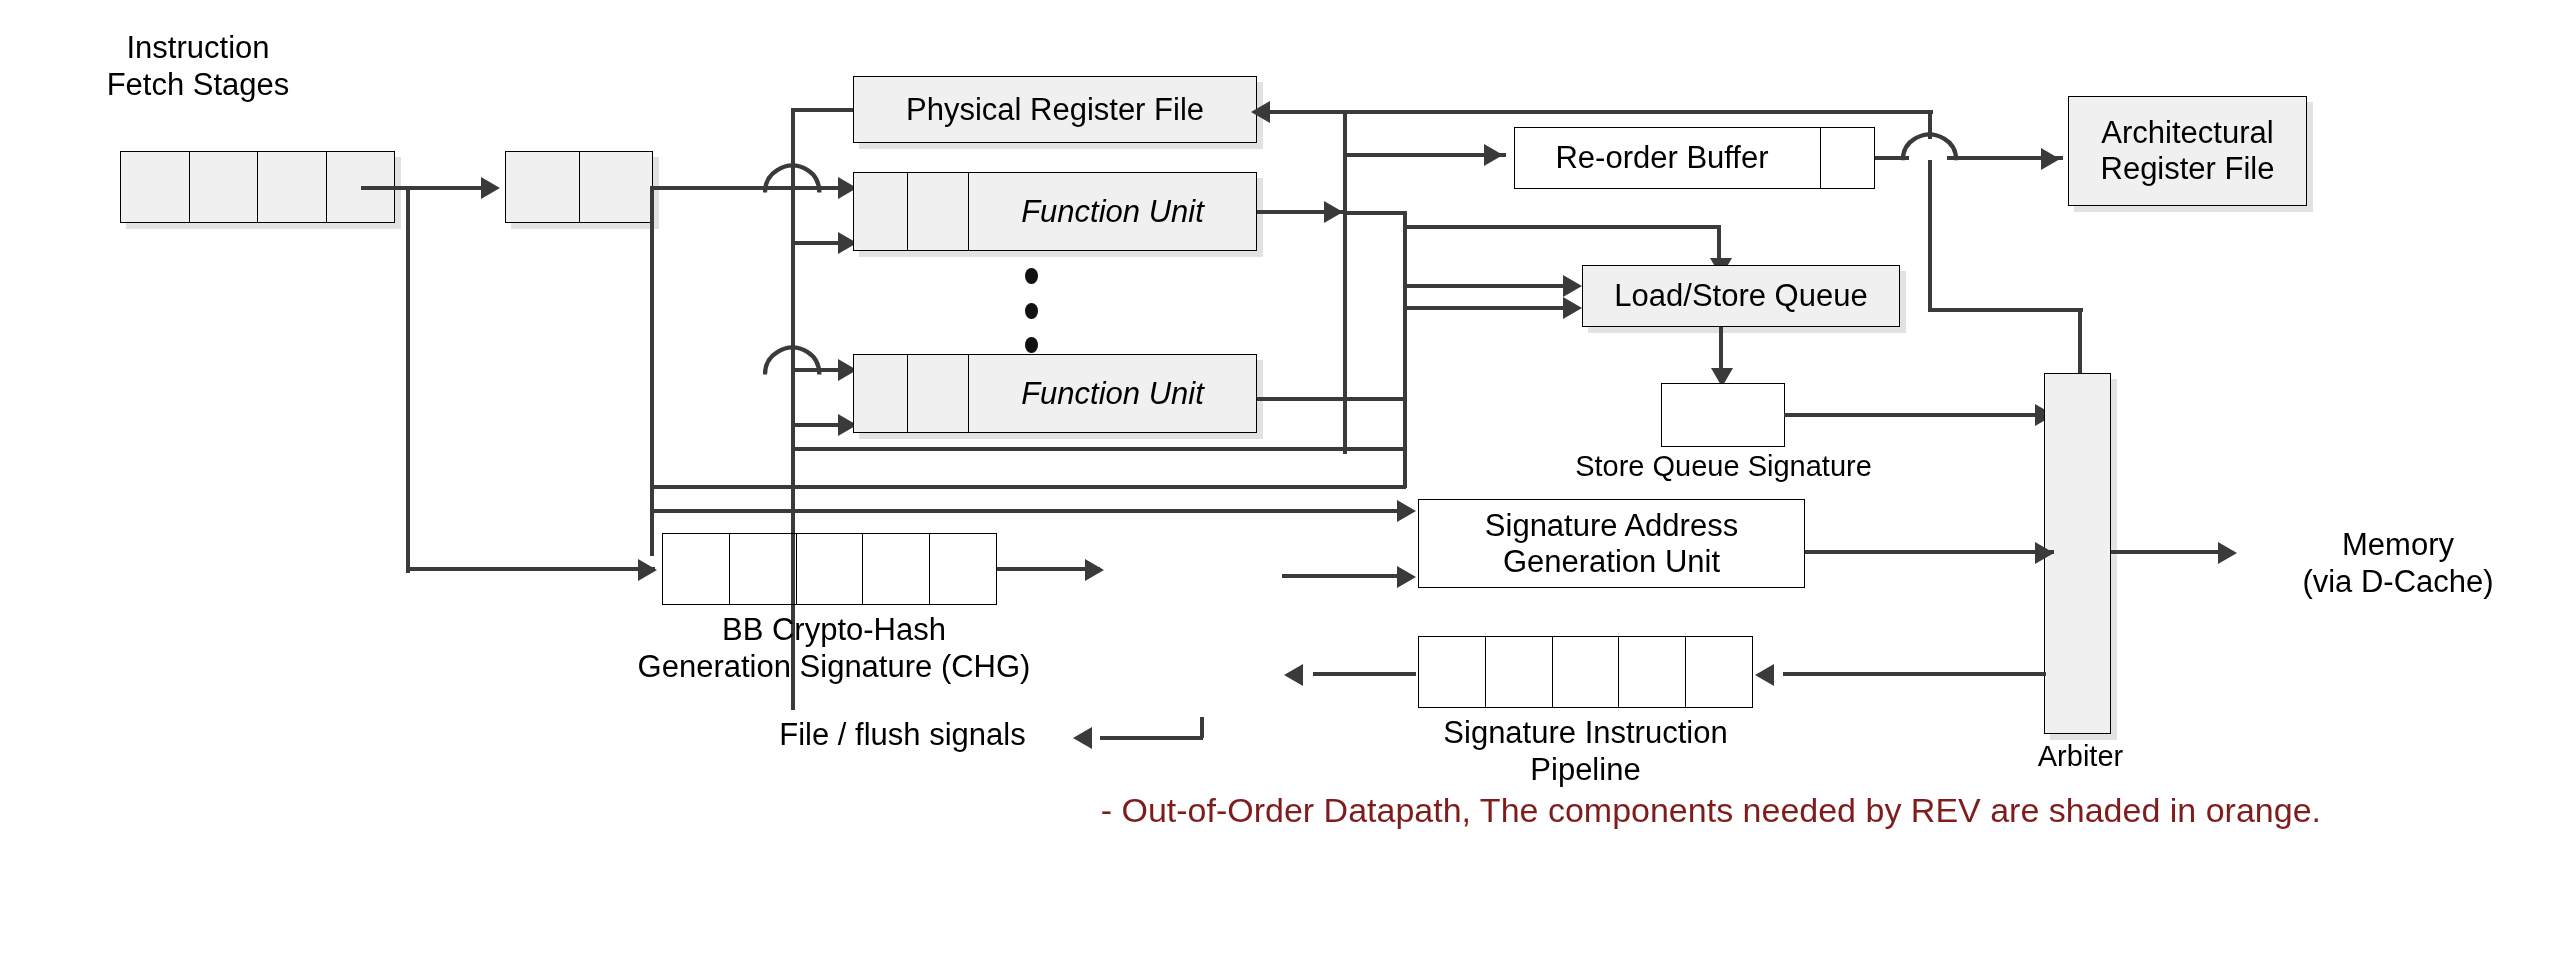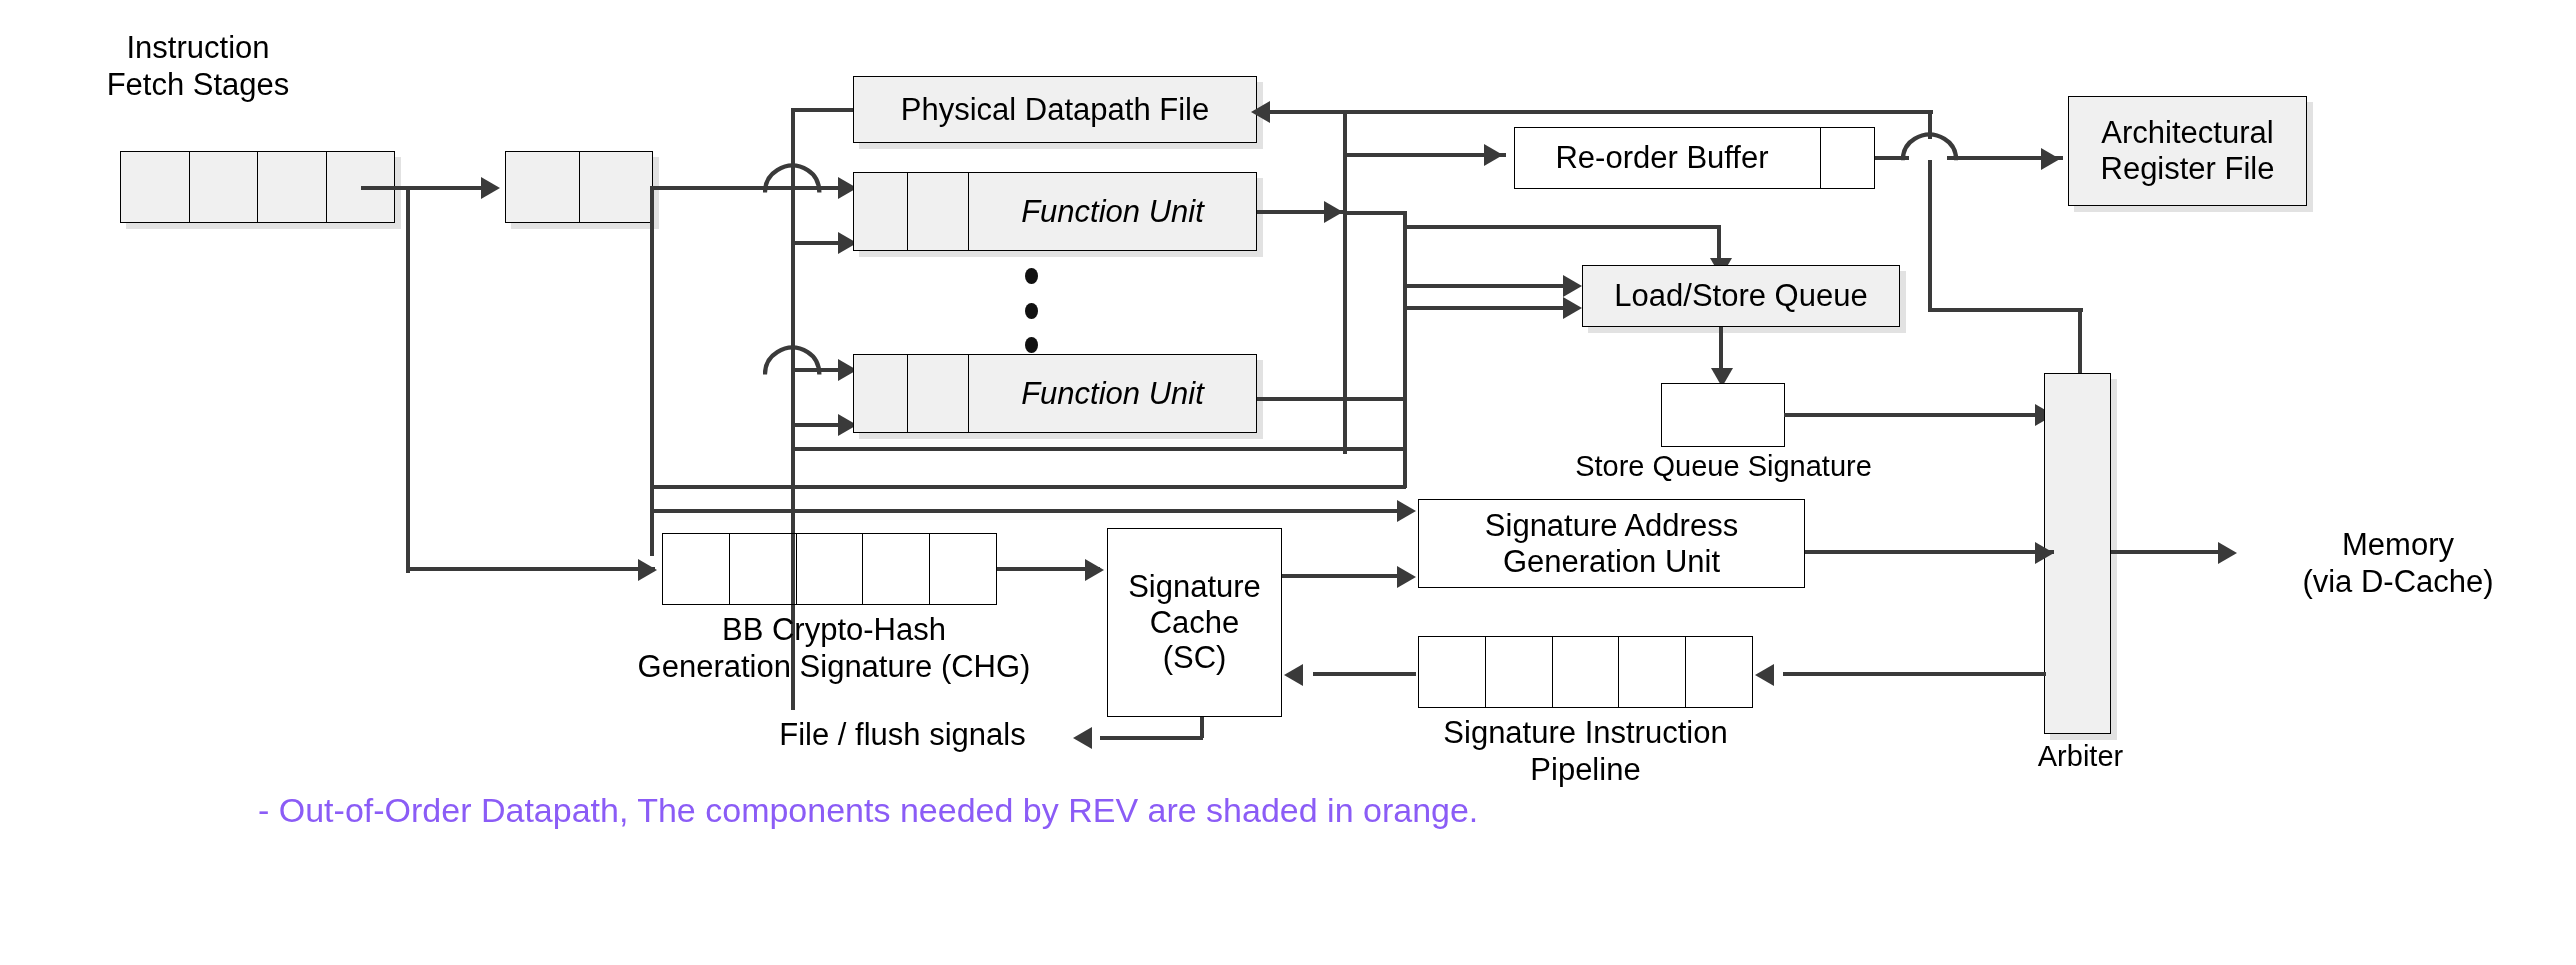--- a/index.html
+++ b/index.html
@@ -22,21 +22,21 @@
   
   .h{position:absolute;height:4.3px;background:#3a3a3a;}
   .v{position:absolute;width:4.3px;background:#3a3a3a;}
   .ar{position:absolute;width:0;height:0;}
   .ar.r{border-top:11.2px solid transparent;border-bottom:11.2px solid transparent;border-left:19px solid #3a3a3a;}
   .ar.l{border-top:11.2px solid transparent;border-bottom:11.2px solid transparent;border-right:19px solid #3a3a3a;}
   .ar.d{border-left:11.2px solid transparent;border-right:11.2px solid transparent;border-top:19px solid #3a3a3a;}
   .dot{position:absolute;width:13px;height:16.3px;border-radius:50%;background:#111;}
   .hop{position:absolute;}
 
-  .cap{position:absolute;text-align:left;color:#8b5cf6;}
+  .cap{position:absolute;text-align:right;color:#7f1d1d;}
   .t34{font-size:29px;}
   .t36{font-size:31px;}
   .t40{font-size:34px;}
 </style>
 </head>
 <body>
 
 <div id="stage">
 
   <div class="lbl t36" style="left:69px;top:24px;width:258px;height:86px;">Instruction
@@ -74,21 +74,21 @@
   <div class="ar r" style="left:838px;top:177px;"></div>
   <div class="h" style="left:791px;top:241px;width:52px;"></div>
   <div class="ar r" style="left:838px;top:232px;"></div>
 
   <div class="h" style="left:791px;top:368px;width:52px;"></div>
   <div class="ar r" style="left:838px;top:359px;"></div>
   <div class="h" style="left:791px;top:423px;width:52px;"></div>
   <div class="ar r" style="left:838px;top:414px;"></div>
 
   <div class="blk shade shadow" style="left:853px;top:76px;width:404px;height:67px;">
-    <div class="blklabel t36">Physical Datapath File</div>
+    <div class="blklabel t36">Physical Register File</div>
   </div>
 
   <div class="cellrow shade shadow" style="left:853px;top:172px;width:404px;height:79px;">
     <i style="flex:0 0 53px;"></i>
     <i style="flex:0 0 60px;"></i>
     <i style="position:relative;">
       <span class="blklabel t36">Function Unit</span>
     </i>
   </div>
 
@@ -201,25 +201,20 @@
     <i></i>
     <i></i>
     <i></i>
   </div>
   <div class="lbl t36" style="left:602px;top:612px;width:464px;height:86px;align-items:flex-start;">BB Crypto-Hash
 Generation Signature (CHG)</div>
 
   <div class="h" style="left:997px;top:567px;width:103px;"></div>
   <div class="ar r" style="left:1085px;top:559px;"></div>
 
-  <div class="blk" style="left:1107px;top:528px;width:175px;height:189px;">
-    <div class="blklabel t36">Signature
-Cache
-(SC)</div>
-  </div>
 
   <div class="h" style="left:1313px;top:672px;width:103px;"></div>
   <div class="ar l" style="left:1284px;top:664px;"></div>
 
   <div class="v" style="left:1200px;top:717px;height:20.6px;"></div>
   <div class="h" style="left:1100px;top:736px;width:103px;"></div>
   <div class="ar l" style="left:1073px;top:727px;"></div>
   <div class="lbl t36" style="left:739px;top:715px;width:327px;height:41px;">File / flush signals</div>
 
   <div class="cellrow" style="left:1418px;top:636px;width:335px;height:72px;">

